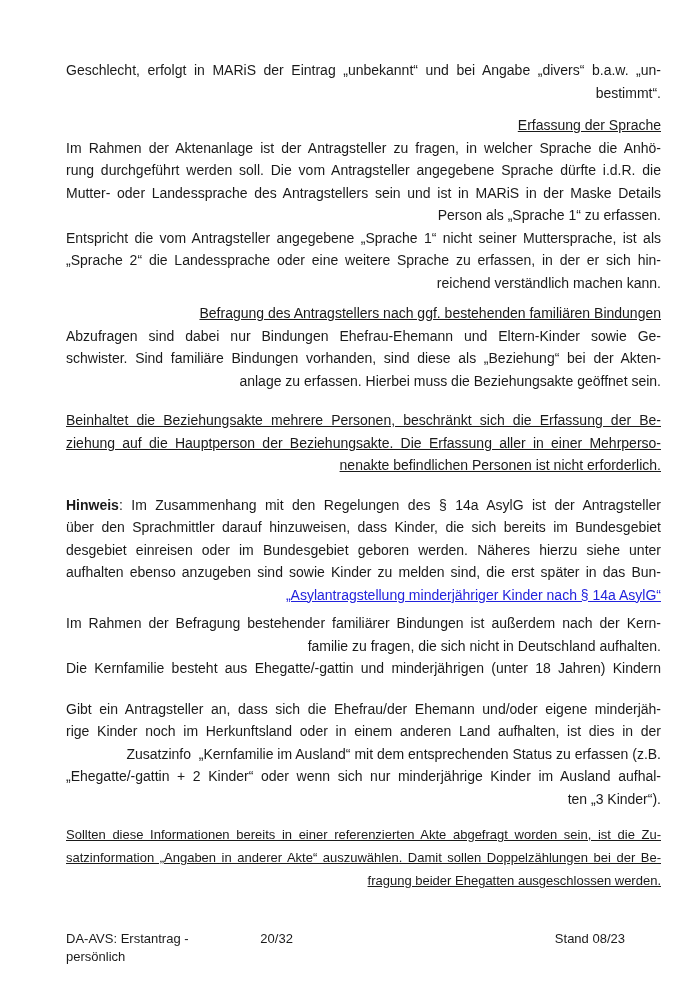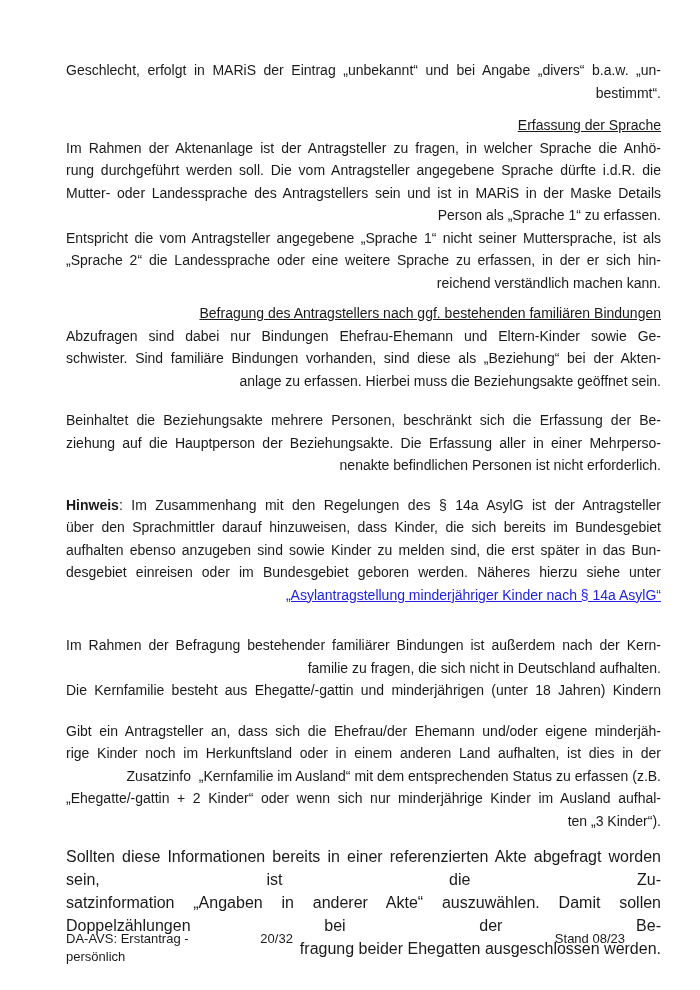--- a/index.html
+++ b/index.html
@@ -23,29 +23,30 @@
     line-height: 22.5px;
     text-align: right;
     white-space: normal;
   }
   .j {
     text-align: justify;
     text-align-last: justify;
   }
   .hd .ln { text-decoration: underline; }
   .small .ln {
-    font-size: 16px;
+    font-size: 13px;
     line-height: 23px;
+    text-decoration: underline;
   }
   .b-p1      { margin-top: 59px; }
   .b-h1      { margin-top: 10px; }
   .b-h2      { margin-top: 8px; }
-  .b-p5      { margin-top: 17px; }
+  .b-p5      { margin-top: 17px; text-decoration: underline; }
   .b-hinweis { margin-top: 17px; }
-  .b-p7      { margin-top: 28px; }
+  .b-p7      { margin-top: 6px; }
   .b-p8      { margin-top: 18px; }
   .b-p9      { margin-top: 13px; }
   .doclink {
     text-decoration: underline;
     cursor: pointer;
   }
   .footer {
     position: absolute;
     left: 66px; top: 930px;
     width: 559px;
@@ -97,22 +98,22 @@
 
   <div class="block b-p5">
     <div class="ln j">Beinhaltet die Beziehungsakte mehrere Personen, beschränkt sich die Erfassung der Be-</div>
     <div class="ln j">ziehung auf die Hauptperson der Beziehungsakte. Die Erfassung aller in einer Mehrperso-</div>
     <div class="ln">nenakte befindlichen Personen ist nicht erforderlich.</div>
   </div>
 
   <div class="block b-hinweis">
     <div class="ln j"><b>Hinweis</b><span>: Im Zusammenhang mit den Regelungen des § 14a AsylG ist der Antragsteller</span></div>
     <div class="ln j">über den Sprachmittler darauf hinzuweisen, dass Kinder, die sich bereits im Bundesgebiet</div>
+    <div class="ln j">desgebiet einreisen oder im Bundesgebiet geboren werden. Näheres hierzu siehe unter</div>
     <div class="ln j">aufhalten ebenso anzugeben sind sowie Kinder zu melden sind, die erst später in das Bun-</div>
-    <div class="ln j">desgebiet einreisen oder im Bundesgebiet geboren werden. Näheres hierzu siehe unter</div>
     <div class="ln"><a class="doclink" style="color: rgb(34, 34, 221);">„Asylantragstellung minderjähriger Kinder nach § 14a AsylG“</a></div>
   </div>
 
   <div class="block b-p7">
     <div class="ln j">Im Rahmen der Befragung bestehender familiärer Bindungen ist außerdem nach der Kern-</div>
     <div class="ln">familie zu fragen, die sich nicht in Deutschland aufhalten.</div>
     <div class="ln j">Die Kernfamilie besteht aus Ehegatte/-gattin und minderjährigen (unter 18 Jahren) Kindern</div>
   </div>
 
   <div class="block b-p8">

